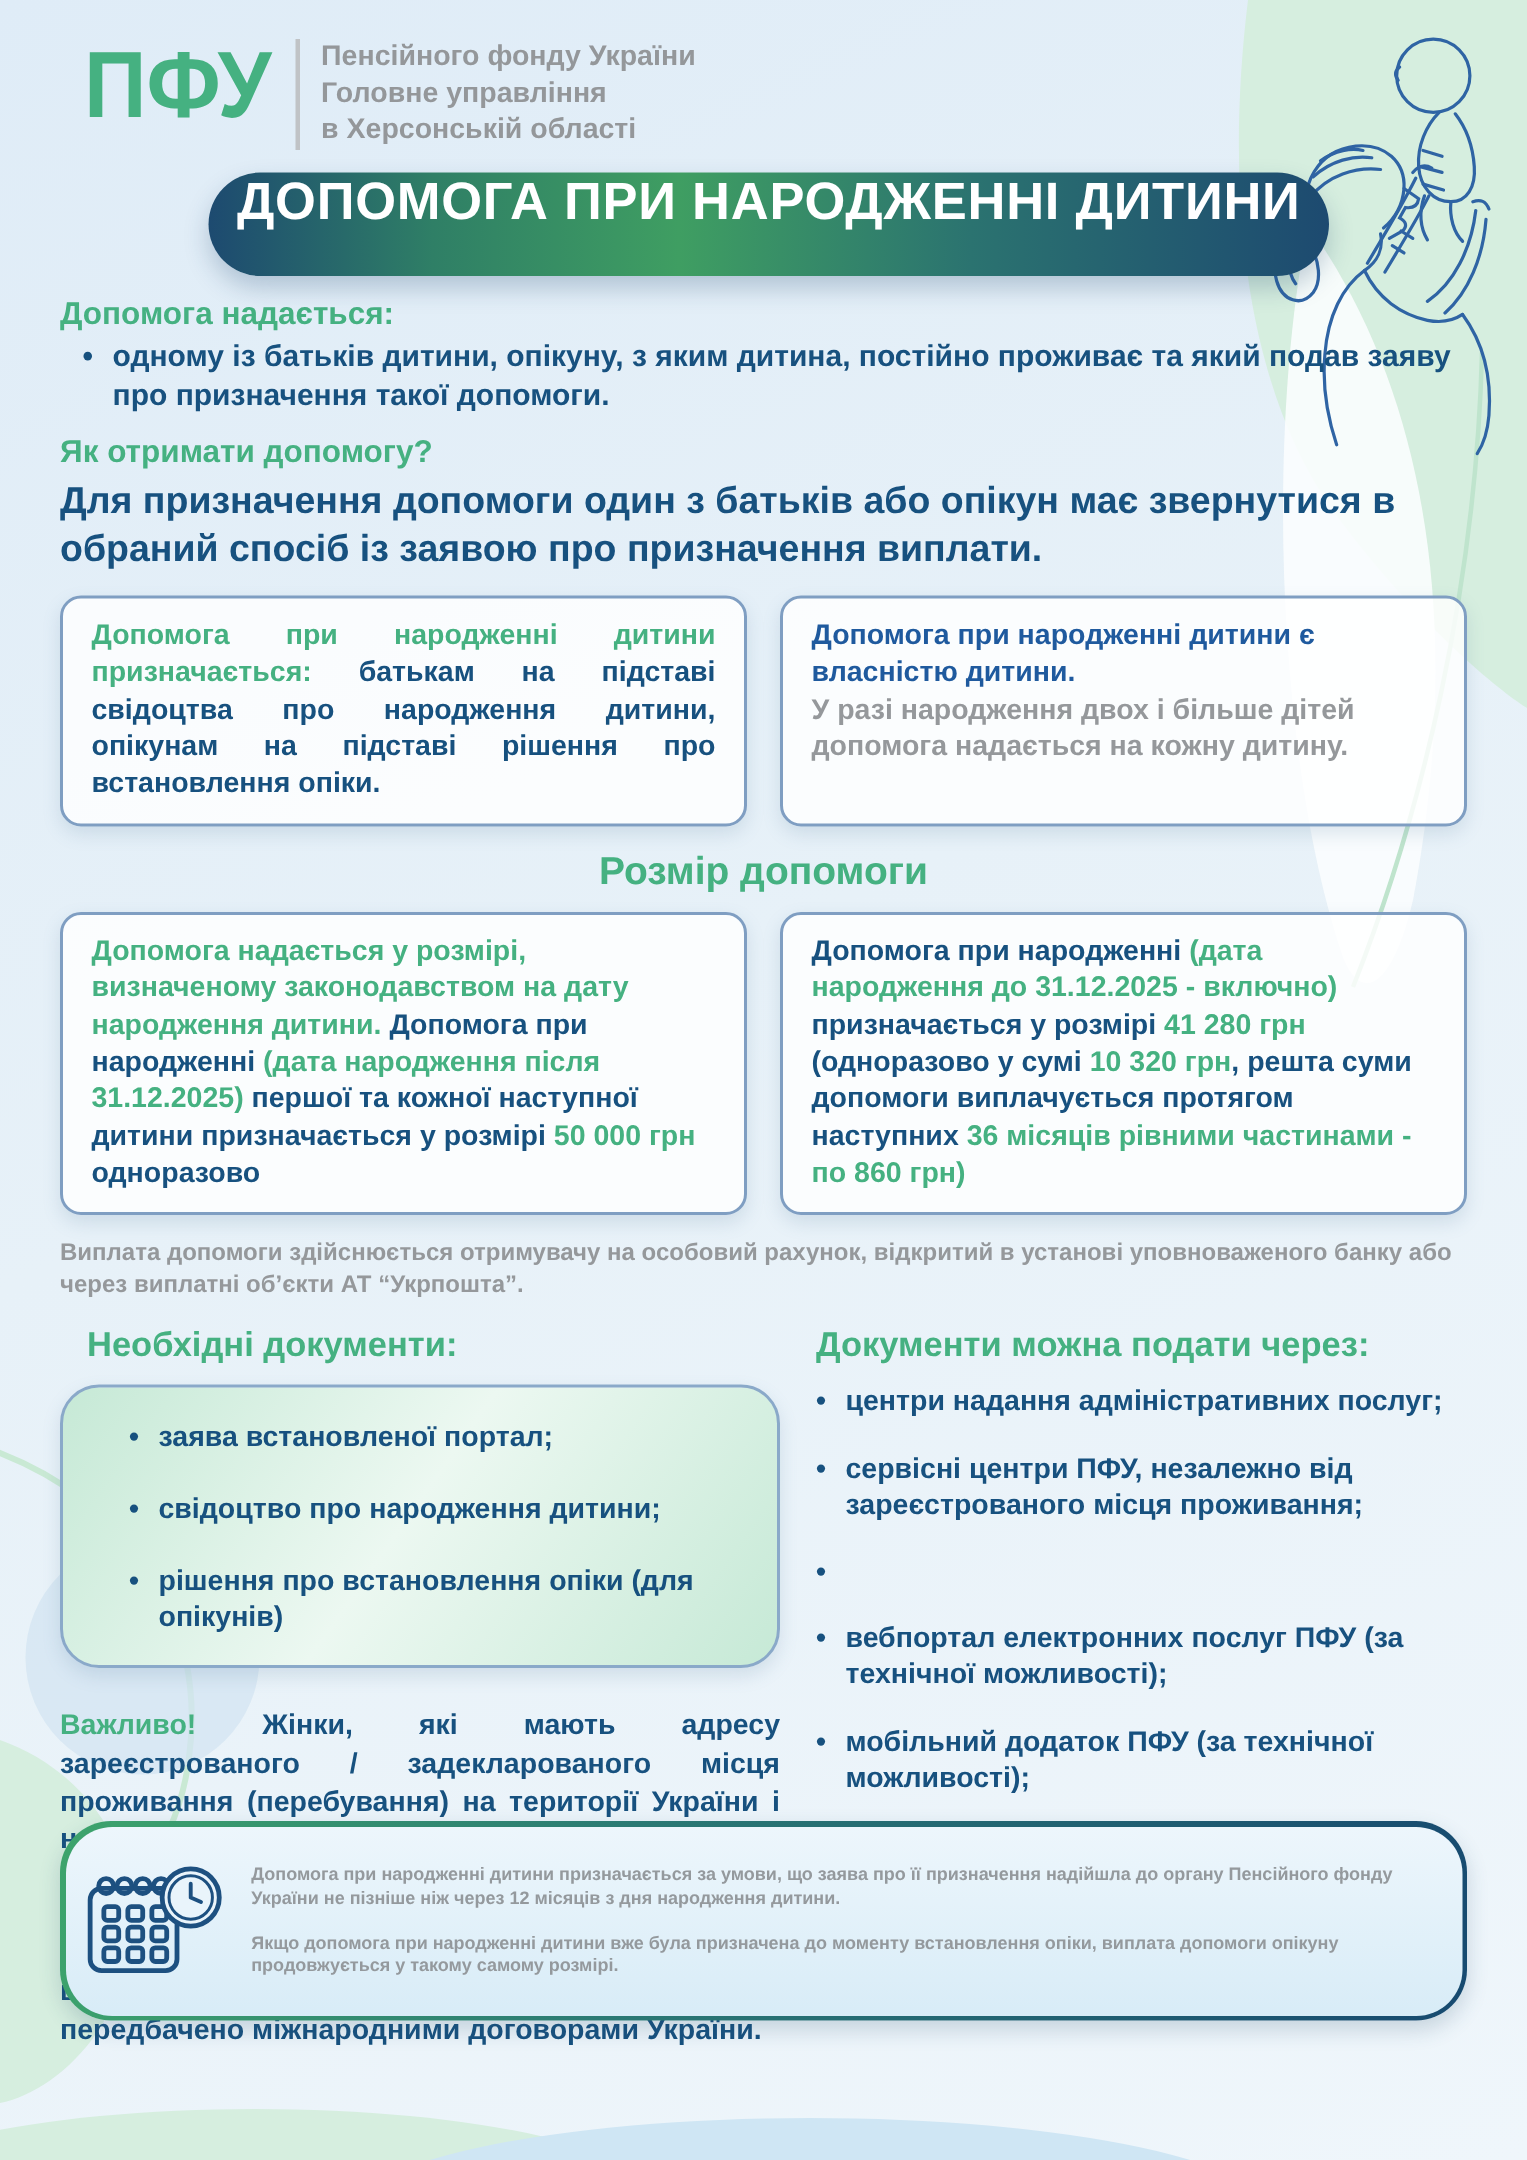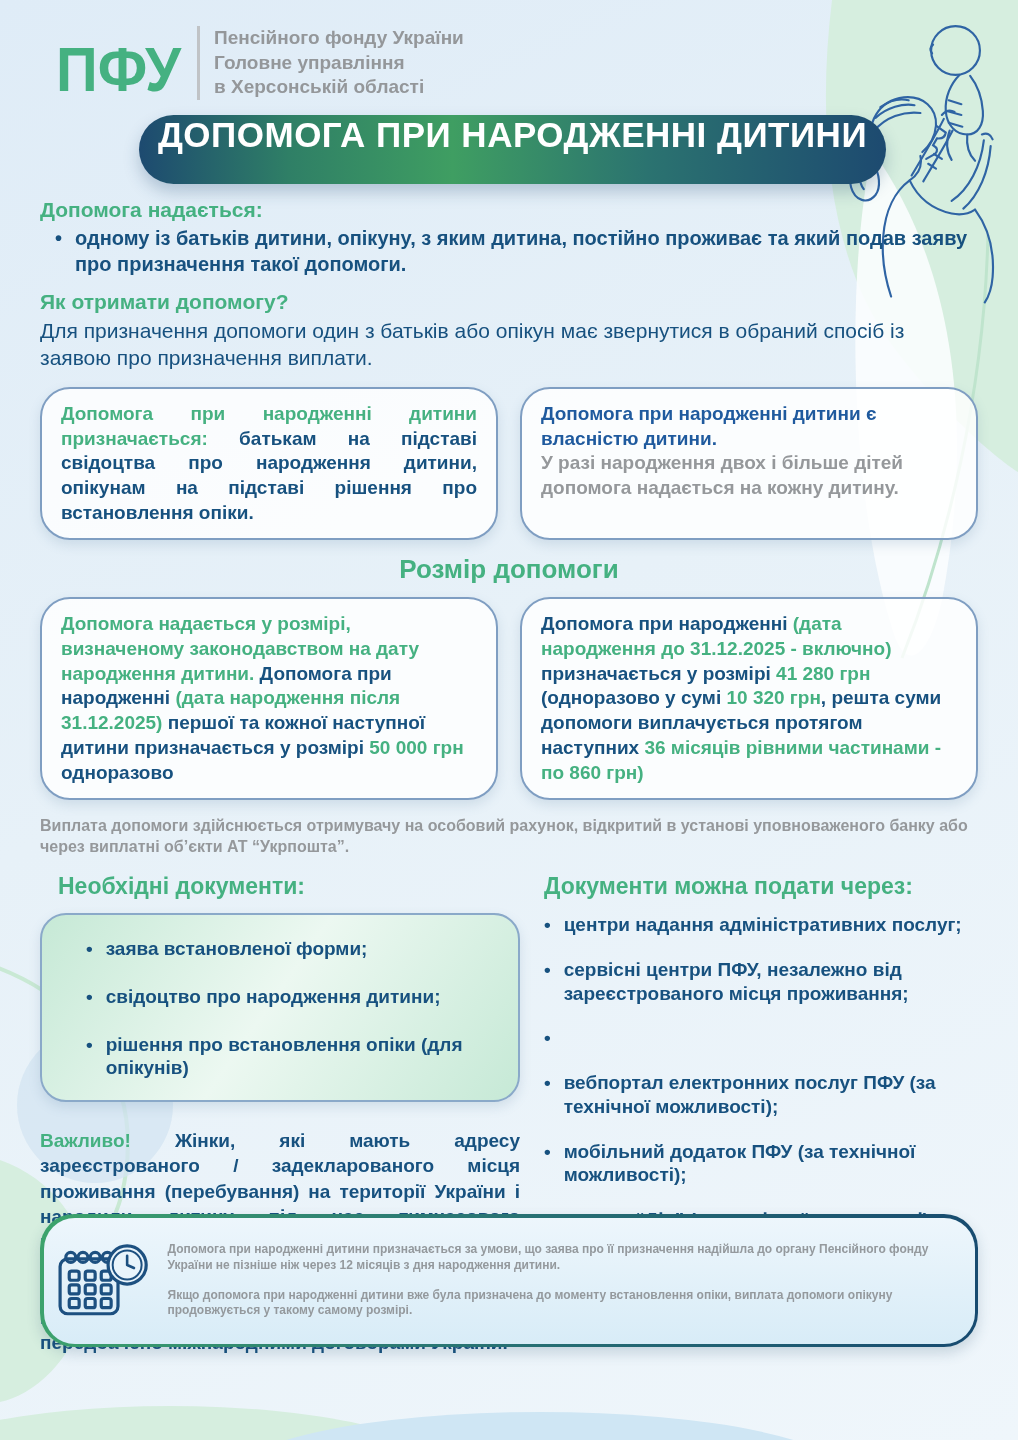--- a/index.html
+++ b/index.html
@@ -5,41 +5,41 @@
   * { box-sizing: border-box; }
   html,body { margin:0; padding:0; background:#ffffff; }
   .page {
     position:relative; width:1018px; height:1440px; overflow:hidden;
     font-family:"Liberation Sans", sans-serif;
     background:linear-gradient(155deg,#dfecf7 0%,#e7f1f8 45%,#eff6fb 100%);
   }
   .decor { position:absolute; inset:0; z-index:0; }
   .mother-art { position:absolute; top:4px; right:0; z-index:1; }
 
-  .header { position:absolute; top:22px; left:56px; z-index:2; display:flex; align-items:flex-end; }
+  .header { position:absolute; top:22px; left:56px; z-index:2; display:flex; align-items:flex-start; }
   .logo { font-size:58px; font-weight:700; color:#45b181; line-height:66px; margin-right:16px; transform:scaleY(1.08); transform-origin:top; }
   .org { border-left:3px solid #c0c3c6; padding-left:14px; font-size:19px; font-weight:600; color:#94979a; line-height:1.3; margin-top:4px; }
 
   .banner {
     position:absolute; z-index:3; left:139px; top:115px; width:747px; height:69px; border-radius:37px;
     background:linear-gradient(90deg,#1d4a70 0%,#2f7f66 20%,#3f9e62 42%,#2b7370 68%,#1d4a70 100%);
     color:#ffffff; display:flex; align-items:flex-start; justify-content:center;
     font-weight:700; font-size:35px; letter-spacing:0.5px;
     box-shadow:0 8px 16px rgba(30,70,110,0.25);
   }
 
   .content { position:absolute; z-index:2; left:40px; top:198px; width:938px; }
   .h-green { color:#45b181; font-size:21px; font-weight:700; margin:0 0 4px; }
   .bullet-row { display:flex; gap:13px; padding-left:15px; color:#17517f; font-size:20px; font-weight:700; line-height:1.28; margin-bottom:13px; }
   .dot { flex:none; }
-  .navy-par { color:#17517f; font-size:21px; font-weight:400; line-height:1.28; margin:0 0 15px; }
+  .navy-par { color:#17517f; font-size:25px; font-weight:700; line-height:1.28; margin:0 0 15px; }
 
   .row { display:flex; gap:22px; align-items:stretch; margin-bottom:6px; }
   .box {
-    flex:1; border:2.5px solid #7f9ec2; border-radius:30px; background:rgba(255,255,255,0.82);
+    flex:1; border:2.5px solid #7f9ec2; border-radius:14px; background:rgba(255,255,255,0.82);
     padding:13px 19px; font-size:19px; font-weight:700; line-height:1.3;
     box-shadow:0 5px 12px rgba(90,125,160,0.18);
   }
   .justify { text-align:justify; }
   .t-g { color:#45b181; } .t-n { color:#17517f; } .t-b { color:#1f5a9e; } .t-gray { color:#95989b; }
 
   .size-h { text-align:center; color:#45b181; font-size:26px; font-weight:700; margin:14px 0 12px; }
   .gray-par { color:#95989b; font-size:16px; font-weight:700; line-height:1.28; margin:16px 0 0; }
 
   .cols { display:flex; gap:24px; margin-top:16px; }
@@ -160,21 +160,21 @@
     </div>
 
     <p class="gray-par">Виплата допомоги здійснюється отримувачу на особовий рахунок, відкритий в установі уповноваженого банку або через виплатні об’єкти АТ “Укрпошта”.</p>
 
     <div class="cols">
       <div class="col-l">
         <h3 class="col-h indent">Необхідні документи:</h3>
         <div class="green-box">
           <div class="li">
             <span class="dot">•</span>
-            <span>заява встановленої форми;</span>
+            <span>заява встановленої портал;</span>
           </div>
           <div class="li">
             <span class="dot">•</span>
             <span>свідоцтво про народження дитини;</span>
           </div>
           <div class="li">
             <span class="dot">•</span>
             <span>рішення про встановлення опіки (для опікунів)</span>
           </div>
         </div>

